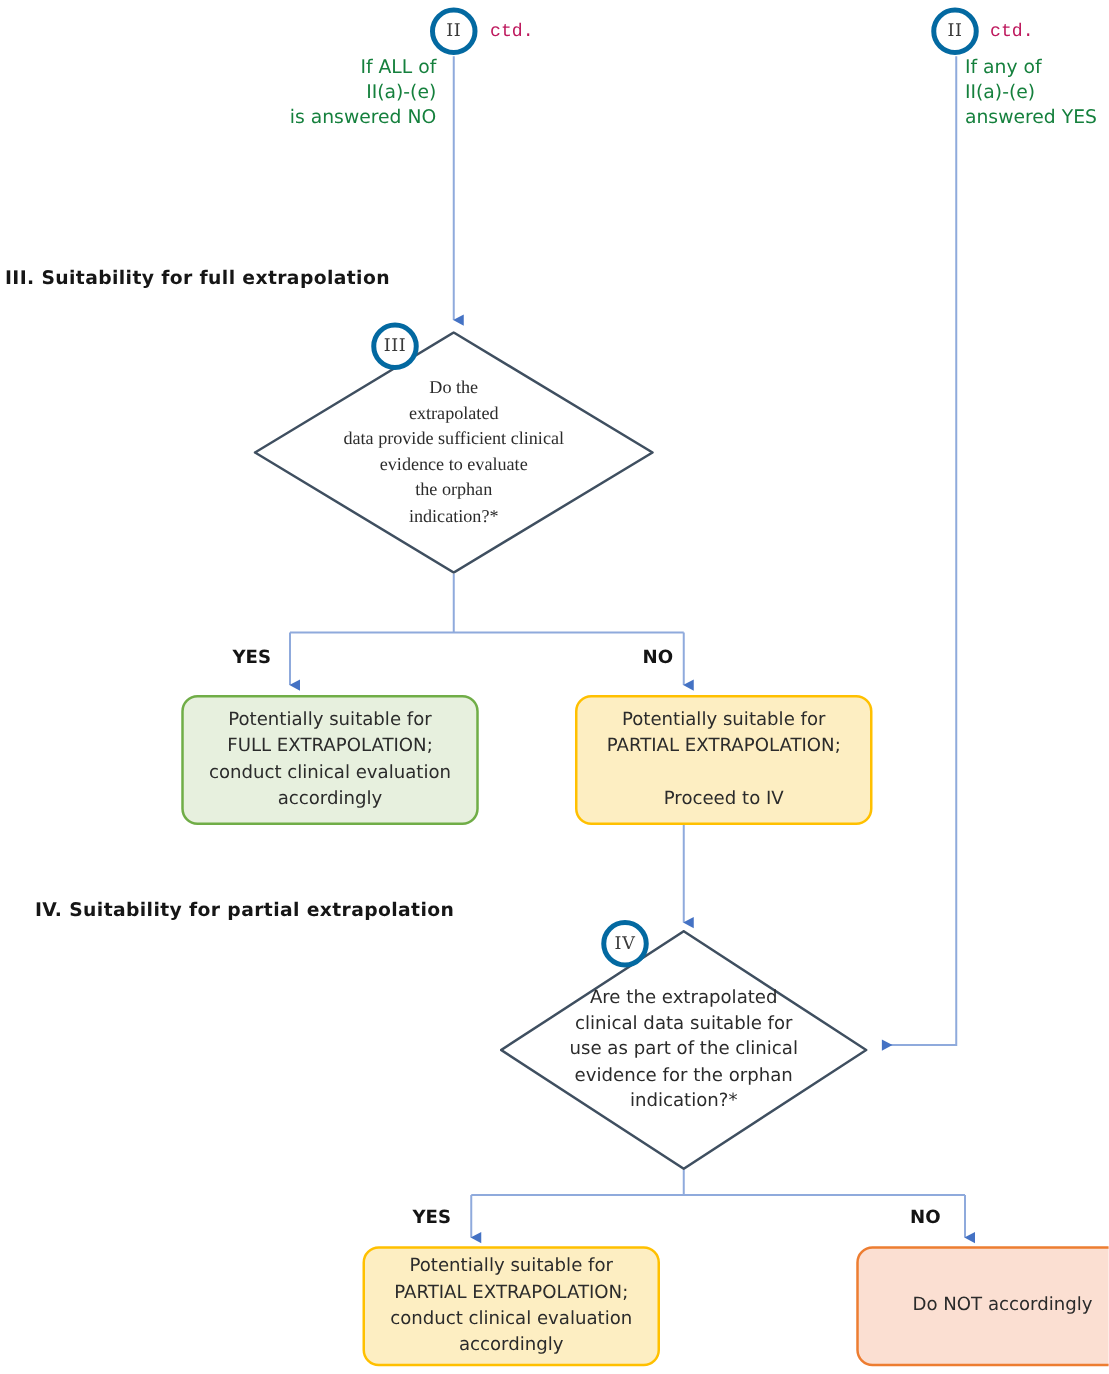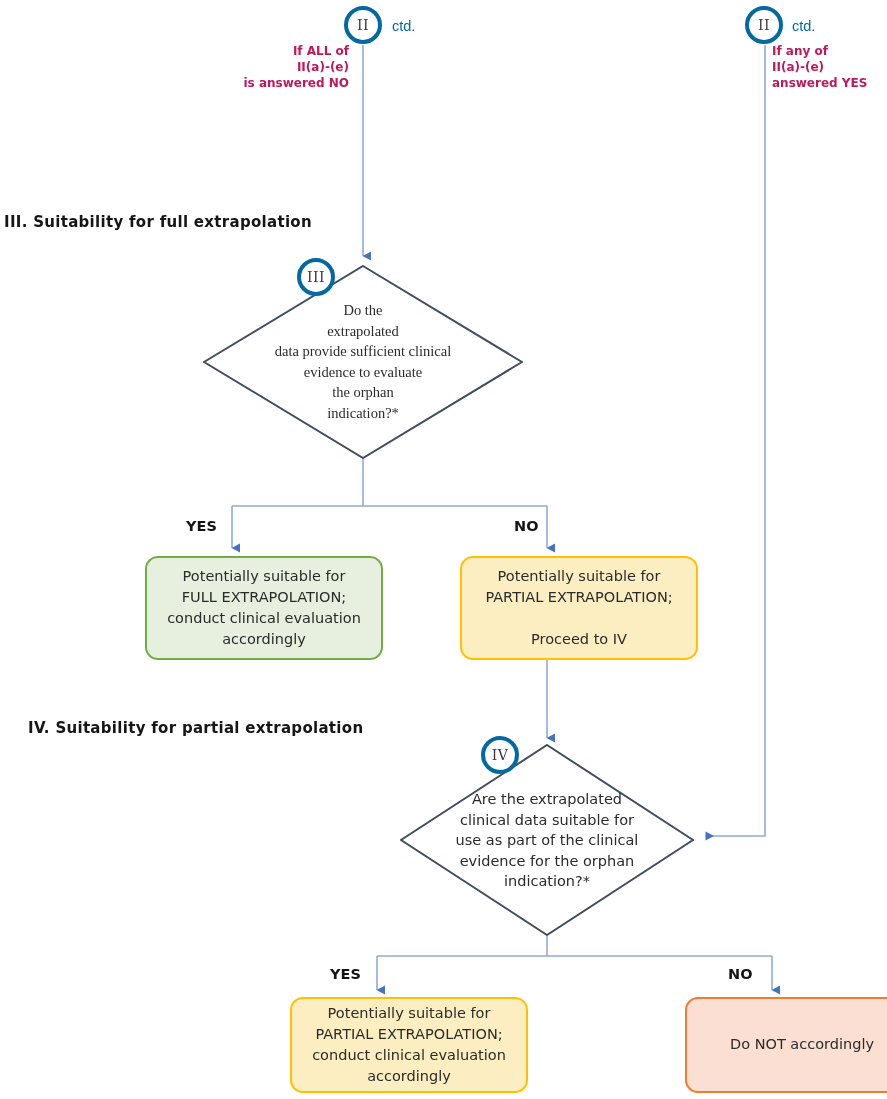--- a/index.html
+++ b/index.html
@@ -41,31 +41,31 @@
     font-family: "DejaVu Serif", "Liberation Serif", serif;
     font-size: 14px;
     color: #3a3a3a;
     letter-spacing: .5px;
   }
 
   
   .ctd-label {
     position: absolute;
     font-size: 14.5px;
-    color: #0369a1;
-    font-family: Liberation Sans, sans-serif;
+    color: #be185d;
+    font-family: Liberation Mono, monospace;
   }
 
   
   .cond-label {
     position: absolute;
-    font-weight: bold;
-    font-size: 12px;
+    font-weight: normal;
+    font-size: 15px;
     line-height: 1.32;
-    color: #be185d;
+    color: #15803d;
     white-space: pre-line;
   }
   .cond-label.right-align { text-align: right; }
   .cond-label.left-align  { text-align: left; }
 
   
   .section-heading {
     position: absolute;
     font-weight: bold;
     font-size: 15px;

